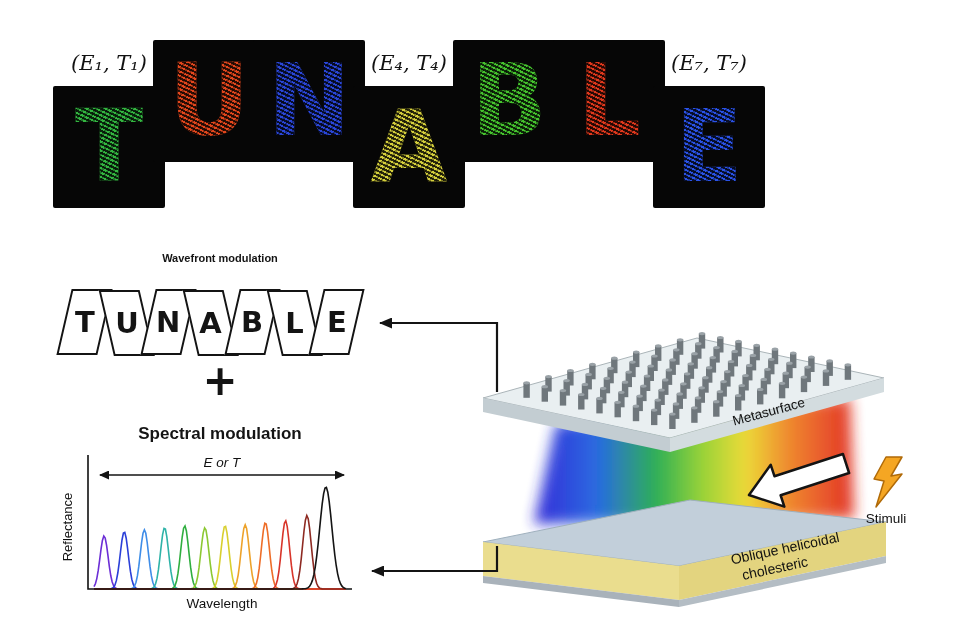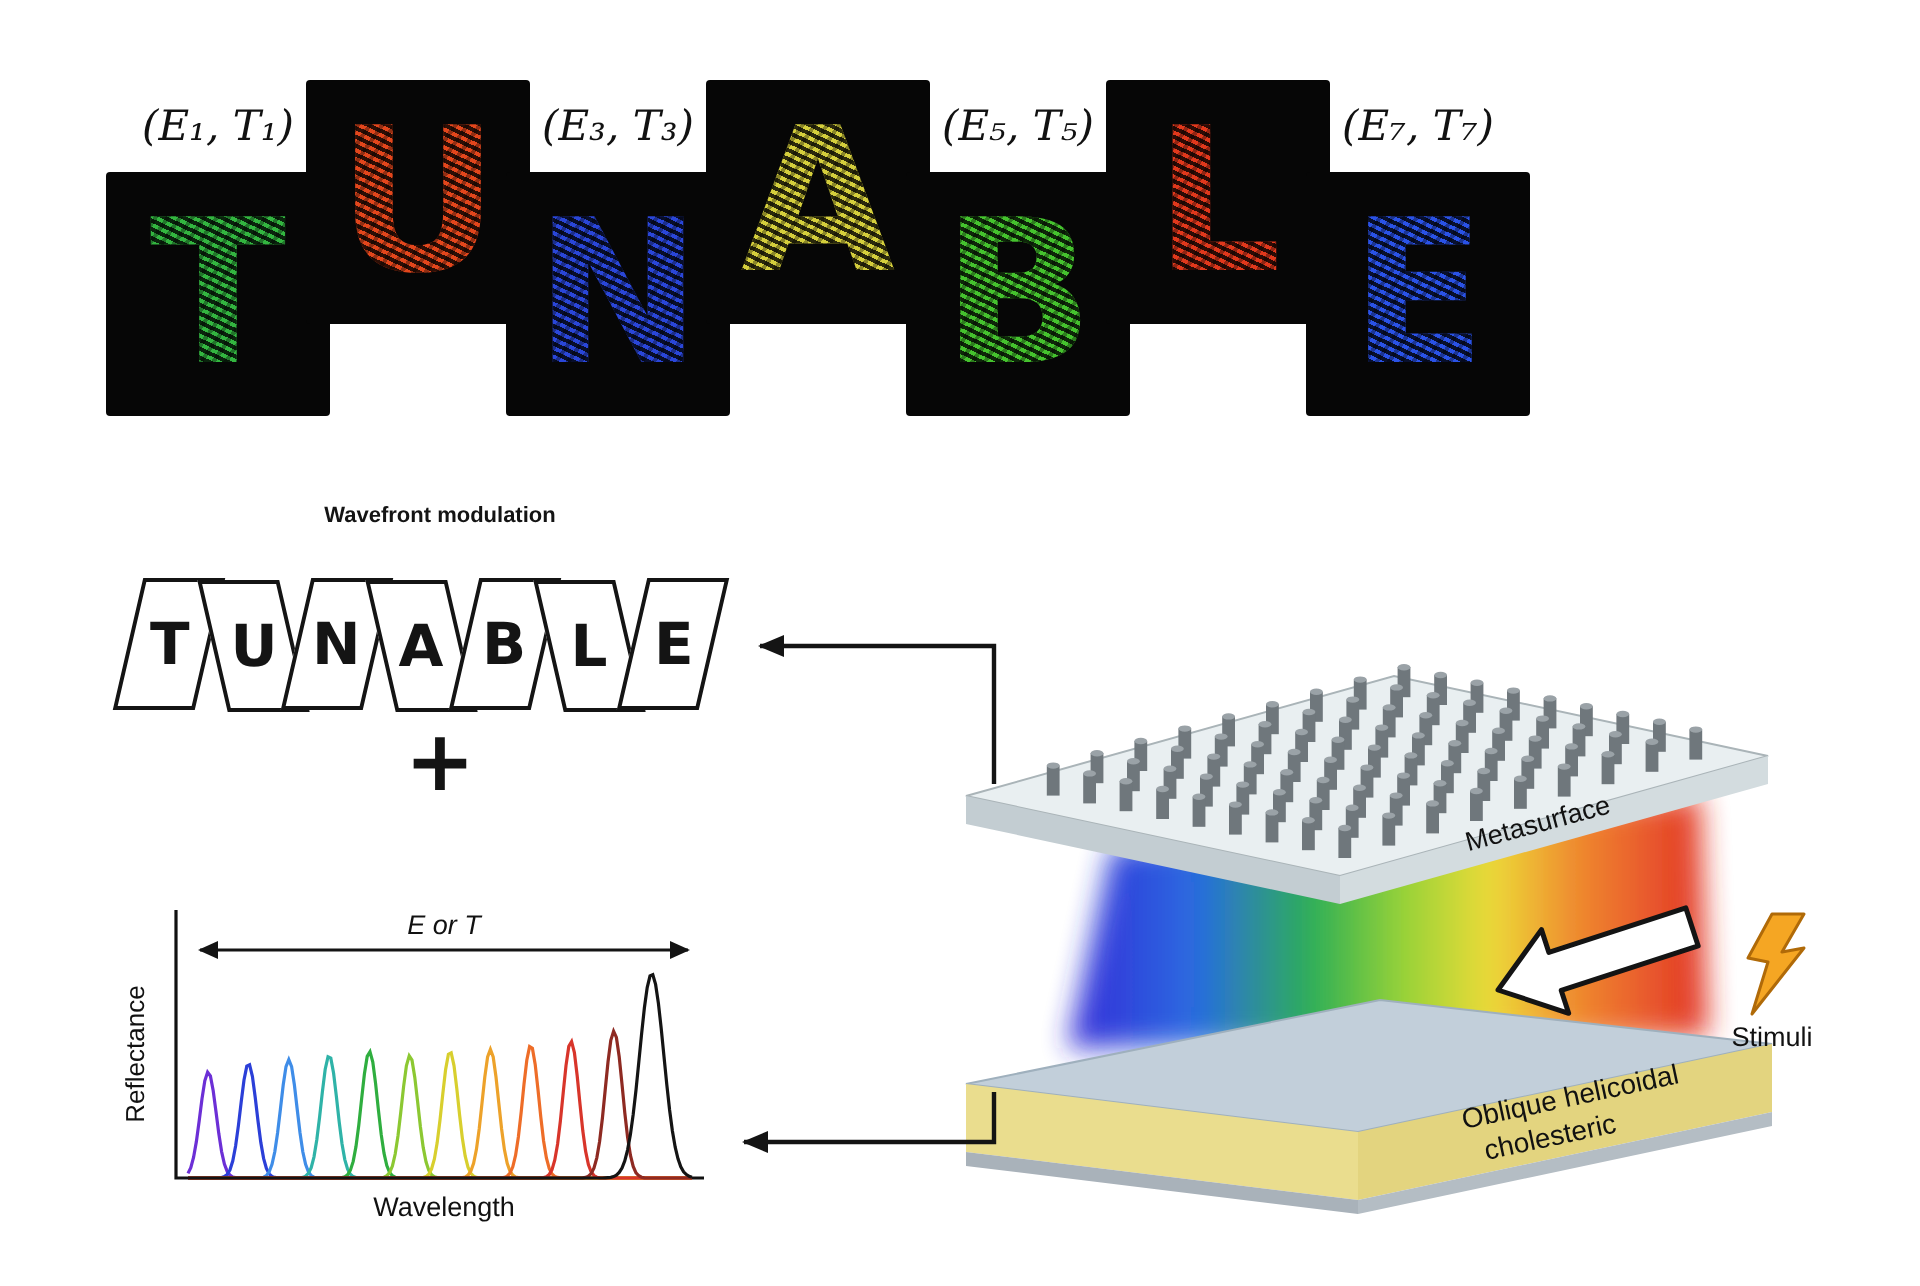--- a/index.html
+++ b/index.html
@@ -57,32 +57,31 @@
       <div class="tile">
         <span class="tile-letter" style="--c: #33b540;">T</span>
       </div>
     </div>
     <div class="col">
       <div class="tile">
         <span class="tile-letter" style="--c: #e2461c;">U</span>
       </div>
     </div>
     <div class="col">
-      <div class="math-label">(E₃, T₃)</div>
       <div class="tile">
         <span class="tile-letter" style="--c: #2a46d8;">N</span>
       </div>
     </div>
     <div class="col">
+      <div class="math-label">(E₄, T₄)</div>
       <div class="tile">
         <span class="tile-letter" style="--c: #d4ce3c;">A</span>
       </div>
     </div>
     <div class="col">
-      <div class="math-label">(E₅, T₅)</div>
       <div class="tile">
         <span class="tile-letter" style="--c: #45c22e;">B</span>
       </div>
     </div>
     <div class="col">
       <div class="tile">
         <span class="tile-letter" style="--c: #e0381c;">L</span>
       </div>
     </div>
     <div class="col">
@@ -112,20 +111,21 @@
       </div>
     <div class="card">
         <span class="card-letter">L</span>
       </div>
     <div class="card">
         <span class="card-letter">E</span>
       </div>
   </div>
 
   <div class="plus">+</div>
+  <div class="spectral-title">Spectral modulation</div>
 
   <svg id="spectra" width="300" height="170" viewBox="0 0 300 170">
     <defs>
       <marker id="mA2" markerUnits="userSpaceOnUse" markerWidth="10" markerHeight="9" refX="9" refY="4.5" orient="auto">
         <path d="M0,0 L10,4.5 L0,9 Z" fill="#141414"></path>
       </marker>
       <marker id="mA2r" markerUnits="userSpaceOnUse" markerWidth="10" markerHeight="9" refX="1" refY="4.5" orient="auto">
         <path d="M10,0 L0,4.5 L10,9 Z" fill="#141414"></path>
       </marker>
     </defs>

